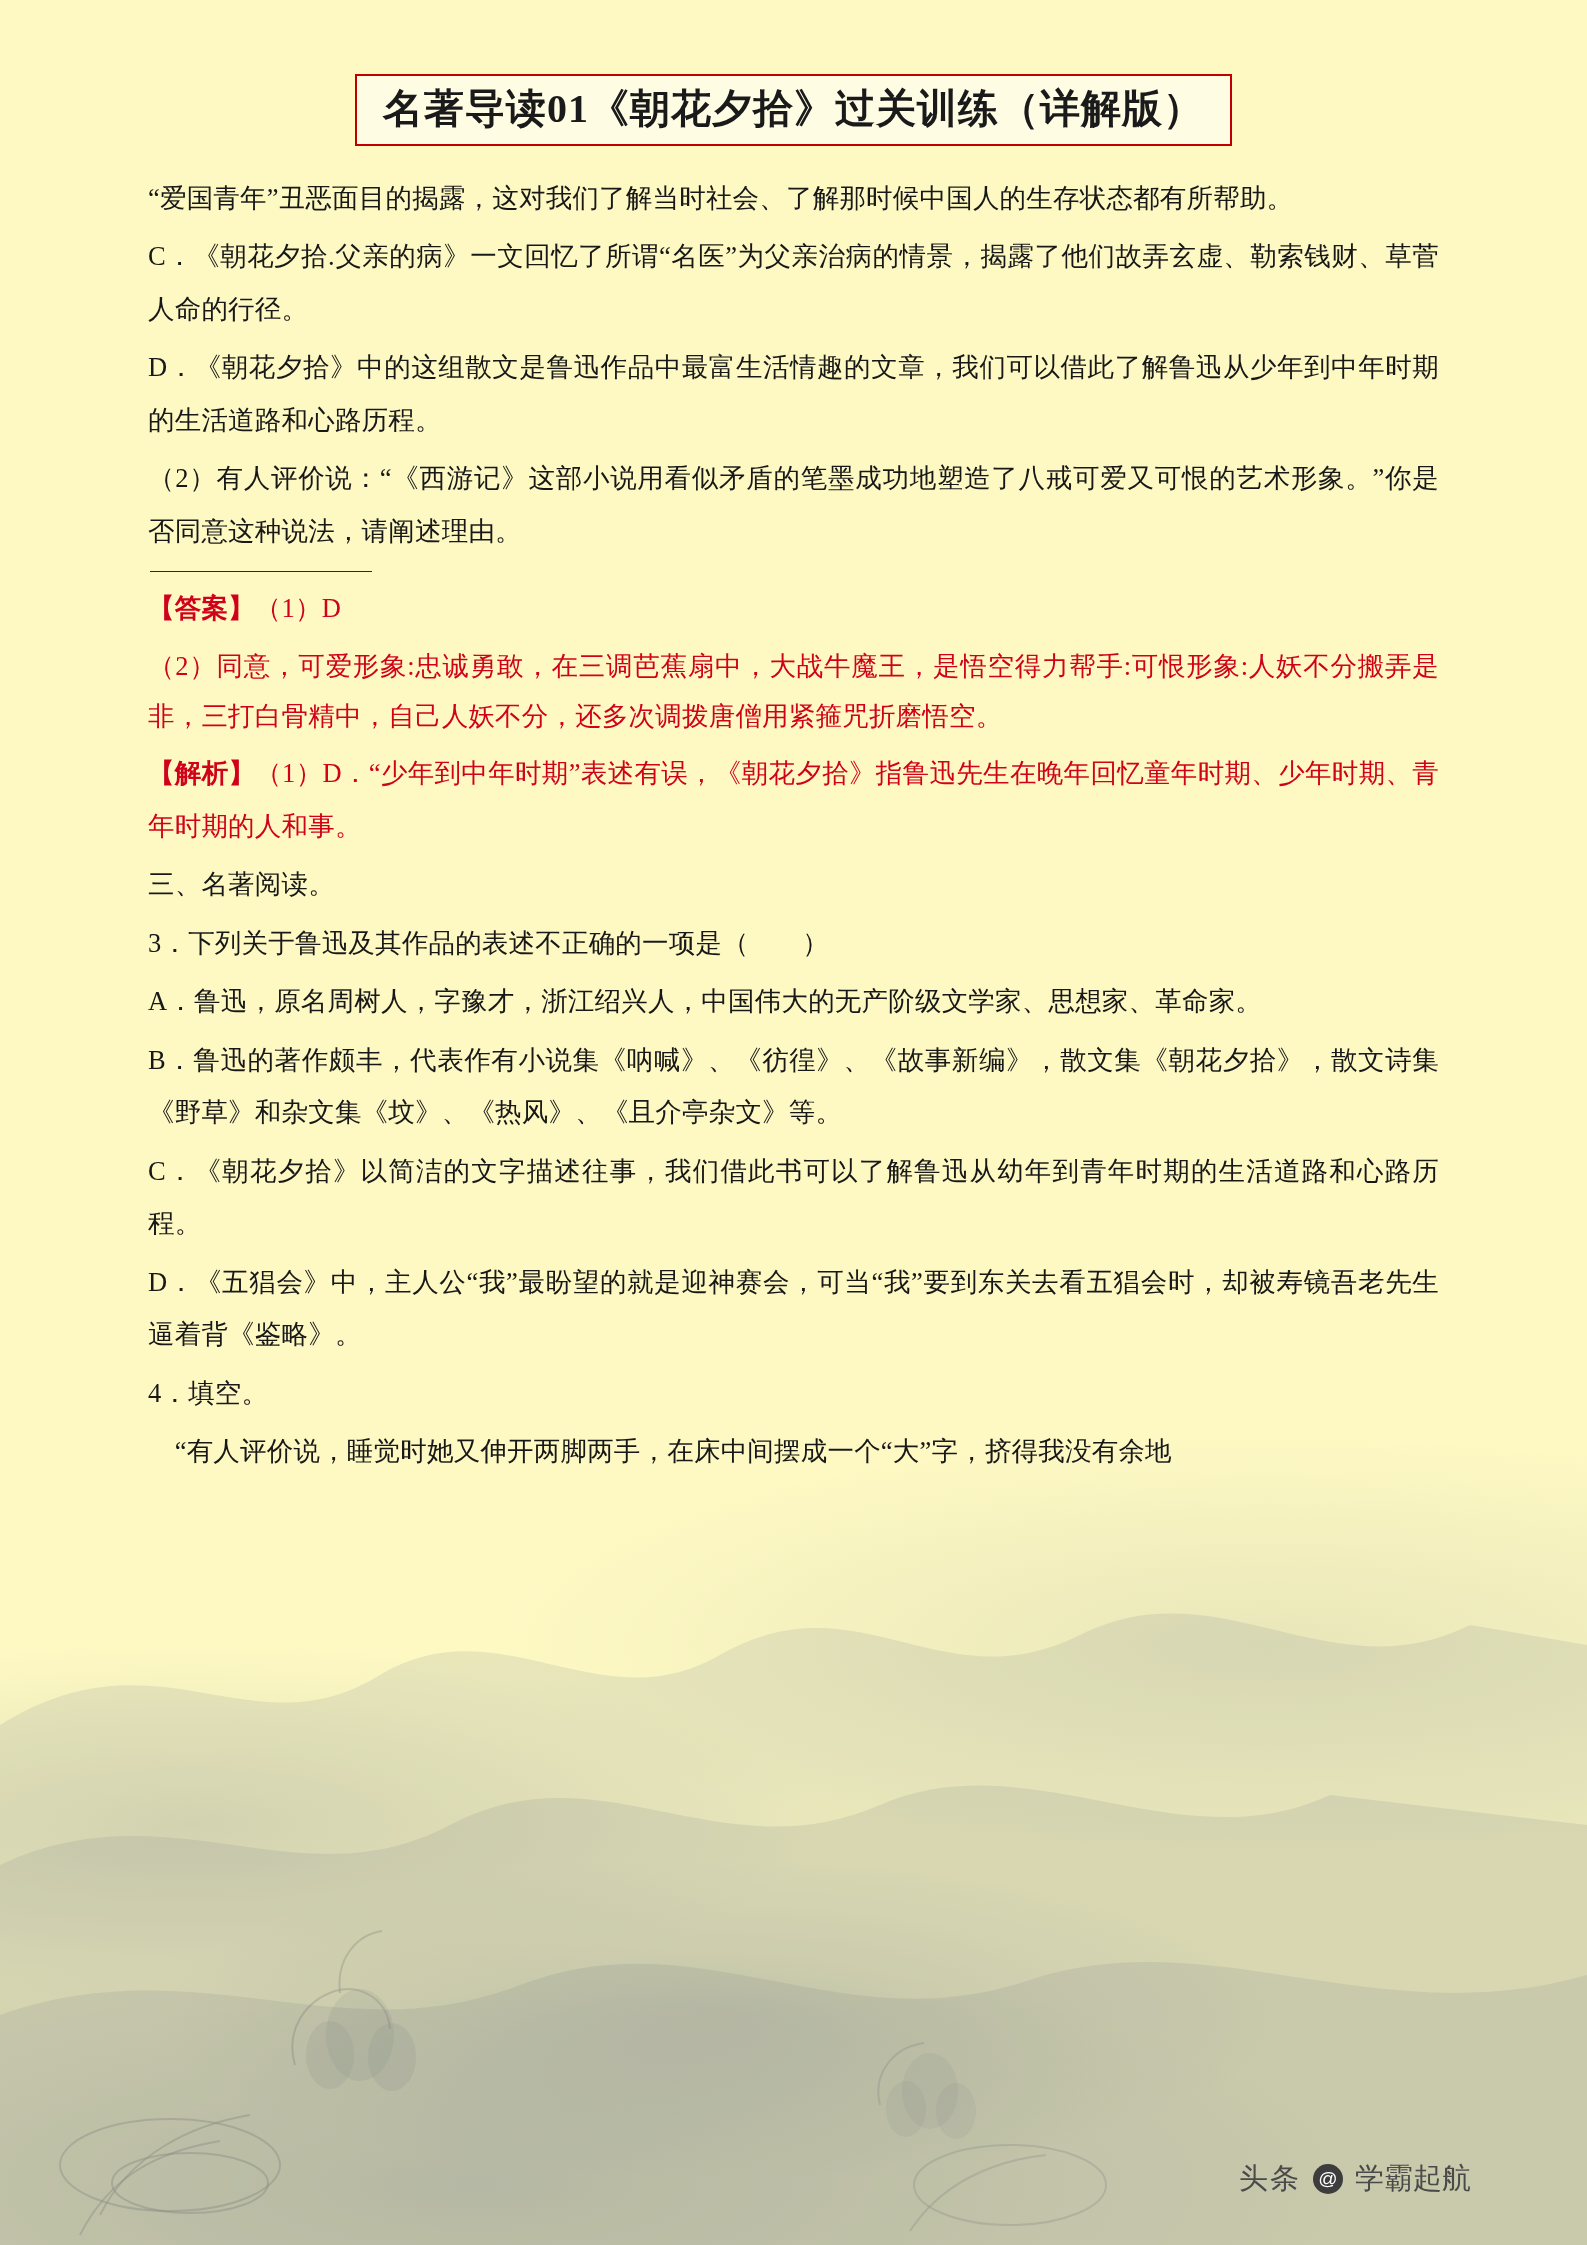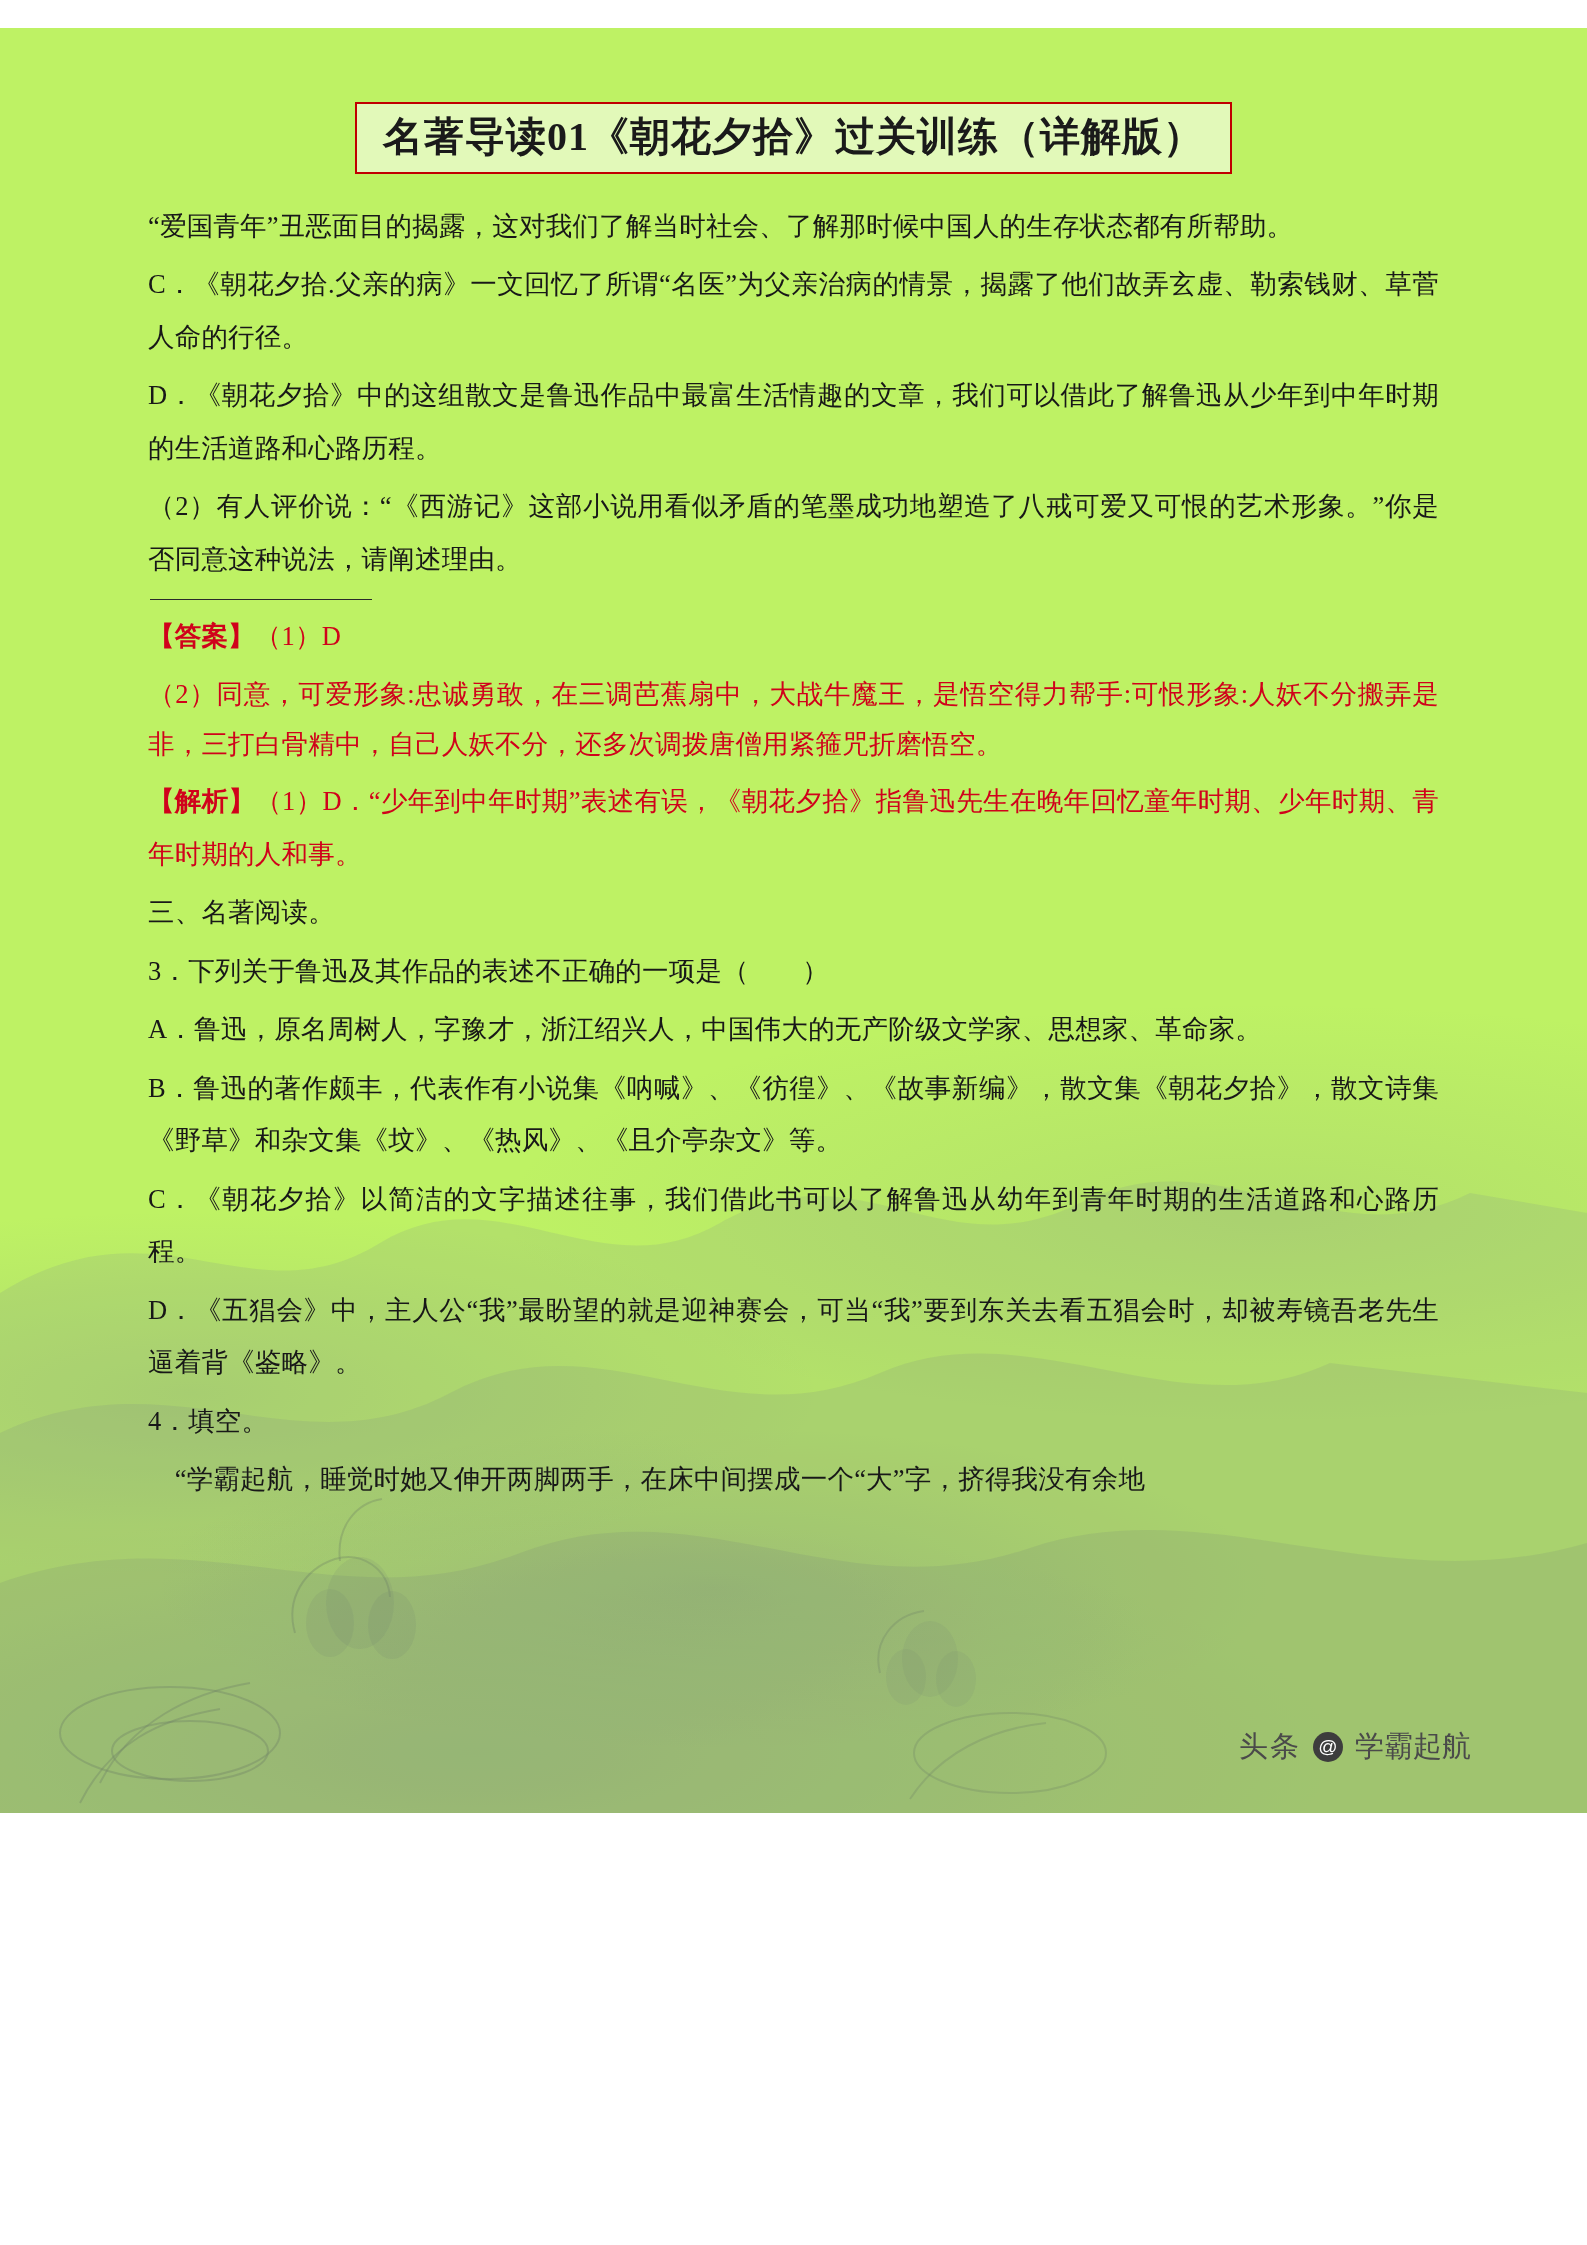--- a/index.html
+++ b/index.html
@@ -6,24 +6,23 @@
     margin: 0;
     padding: 0;
     background: #ffffff;
   }
   body {
     font-family: "Liberation Serif", "DejaVu Serif", serif;
   }
   .page {
     position: relative;
     width: 1587px;
-    height: 1785px;
-    background: #bef264;
+    height: 2245px;
+    background: #fef9c3;
     overflow: hidden;
-    margin-top: 28px;
   }
   
   .bg-layer {
     position: absolute;
     inset: 0;
     pointer-events: none;
     z-index: 0;
   }
   .mountain {
     position: absolute;
@@ -204,21 +203,21 @@
       <span class="tag">【解析】</span><span>（1）D．“少年到中年时期”表述有误，《朝花夕拾》指鲁迅先生在晚年回忆童年时期、少年时期、青年时期的人和事。</span>
     </p>
 
     <p class="para">三、名著阅读。</p>
     <p class="para">3．下列关于鲁迅及其作品的表述不正确的一项是（　　）</p>
     <p class="para">A．鲁迅，原名周树人，字豫才，浙江绍兴人，中国伟大的无产阶级文学家、思想家、革命家。</p>
     <p class="para">B．鲁迅的著作颇丰，代表作有小说集《呐喊》、《彷徨》、《故事新编》，散文集《朝花夕拾》，散文诗集《野草》和杂文集《坟》、《热风》、《且介亭杂文》等。</p>
     <p class="para">C．《朝花夕拾》以简洁的文字描述往事，我们借此书可以了解鲁迅从幼年到青年时期的生活道路和心路历程。</p>
     <p class="para">D．《五猖会》中，主人公“我”最盼望的就是迎神赛会，可当“我”要到东关去看五猖会时，却被寿镜吾老先生逼着背《鉴略》。</p>
     <p class="para">4．填空。</p>
-    <p class="para">　“学霸起航，睡觉时她又伸开两脚两手，在床中间摆成一个“大”字，挤得我没有余地</p>
+    <p class="para">　“有人评价说，睡觉时她又伸开两脚两手，在床中间摆成一个“大”字，挤得我没有余地</p>
 
   </div>
 
   <div class="footer-brand">
     <span class="brand-mark">头条</span>
     <span class="brand-dot">@</span>
     <span>学霸起航</span>
   </div>
 
 </div>

